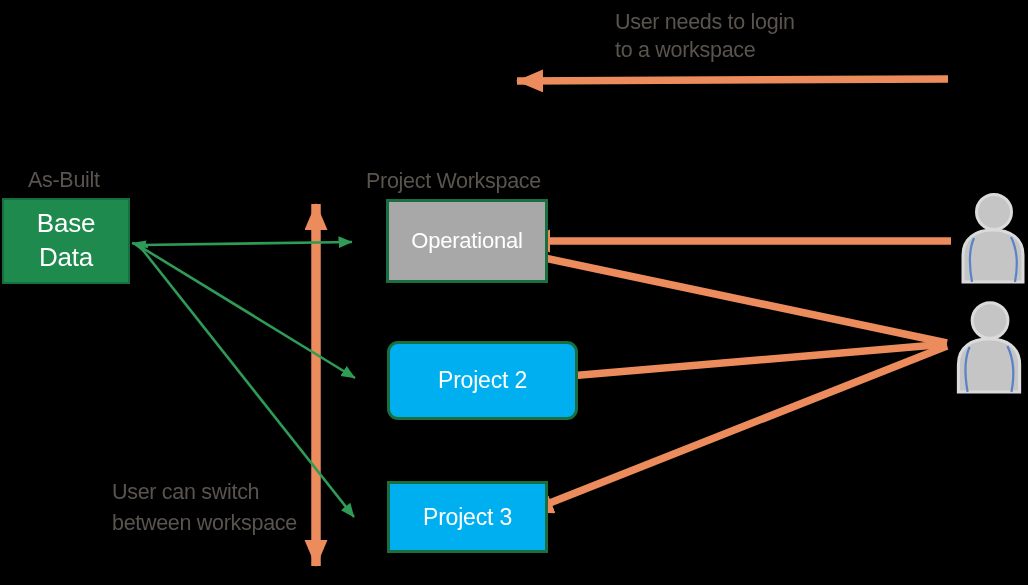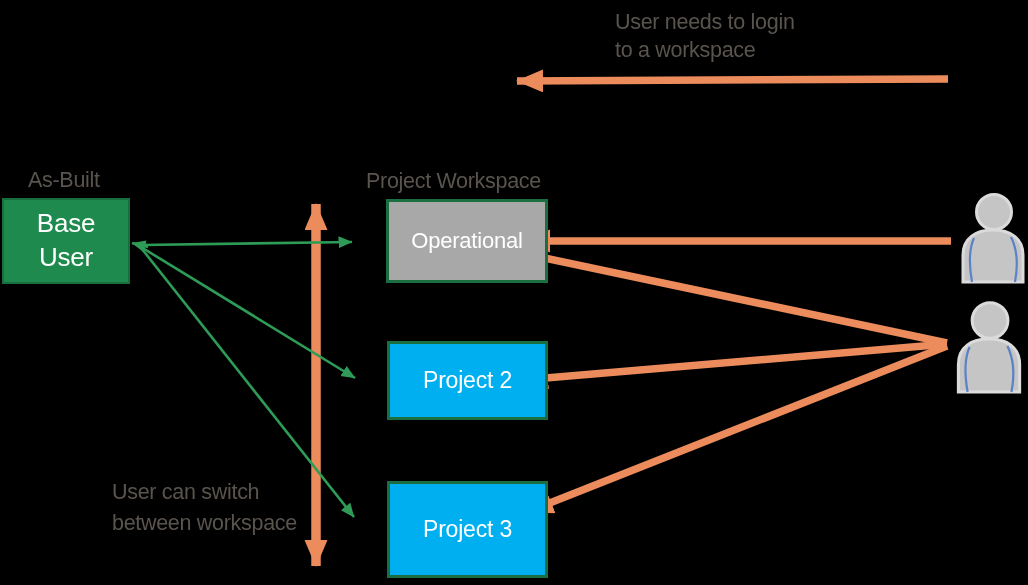--- a/index.html
+++ b/index.html
@@ -17,22 +17,22 @@
     box-sizing:border-box;text-align:center;color:var(--box-text);
     letter-spacing:-0.2px;white-space:pre-line;
   }
   .node-base{
     left:2px;top:198px;width:128px;height:86px;
     background:var(--green-box);border:2px solid var(--green-box-border);
     font-size:26px;line-height:1.3;
   }
   .node-ws{left:355px;width:162px;border:3px solid var(--box-border);font-size:23px;margin-left:31px;}
   .node-operational{top:199px;height:84px;background:var(--gray-box);font-size:22px;}
-  .node-p2{top:341px;left:356px;width:161px;height:79px;background:var(--blue);}
-  .node-p3{top:481px;left:356px;width:161px;height:97px;background:var(--blue);}
+  .node-p2{top:341px;left:356px;width:191px;height:79px;background:var(--blue);border-radius:11px;}
+  .node-p3{top:481px;left:356px;width:161px;height:72px;background:var(--blue);}
   .lbl{
     position:absolute;color:var(--label-text);font-size:21.5px;letter-spacing:-0.3px;
     white-space:pre-line;line-height:1.32;
   }
   .lbl-asbuilt{left:28px;top:166px;text-align:center;}
   .lbl-pws{left:347px;top:167px;margin-left:19px;}
   .lbl-login{left:615px;top:8px;}
   .lbl-switch{left:112px;top:477px;line-height:1.42;}
   .person{position:absolute;}
   .person-body{fill:var(--user-icon-fill);stroke:var(--user-icon-stroke);stroke-width:3;}
@@ -67,21 +67,21 @@
   </svg>
 
   <div class="lbl lbl-switch">User can switch
 between workspace</div>
   <div class="lbl lbl-login">User needs to login
 to a workspace</div>
   <div class="lbl lbl-asbuilt">As-Built</div>
   <div class="lbl lbl-pws">Project Workspace</div>
 
   <div class="node node-base">Base
-User</div>
+Data</div>
   <div class="node node-ws node-operational">Operational</div>
   <div class="node node-ws node-p2">Project 2</div>
   <div class="node node-ws node-p3">Project 3</div>
 
   <svg class="person" style="left:956px;top:186px" width="72" height="98" viewBox="0 0 72 98" xmlns="http://www.w3.org/2000/svg">
     <circle class="person-body" cx="38" cy="26" r="17.5"></circle>
     <path class="person-body" d="M7,96 L7,69 C7,52 20,44 37,44 C54,44 67,52 67,69 L67,96 Z"></path>
     <path class="person-seam" d="M18,52 C13,63 13,79 16,96"></path>
     <path class="person-seam" d="M55,51 C61,63 62,80 59,96"></path>
   </svg>

